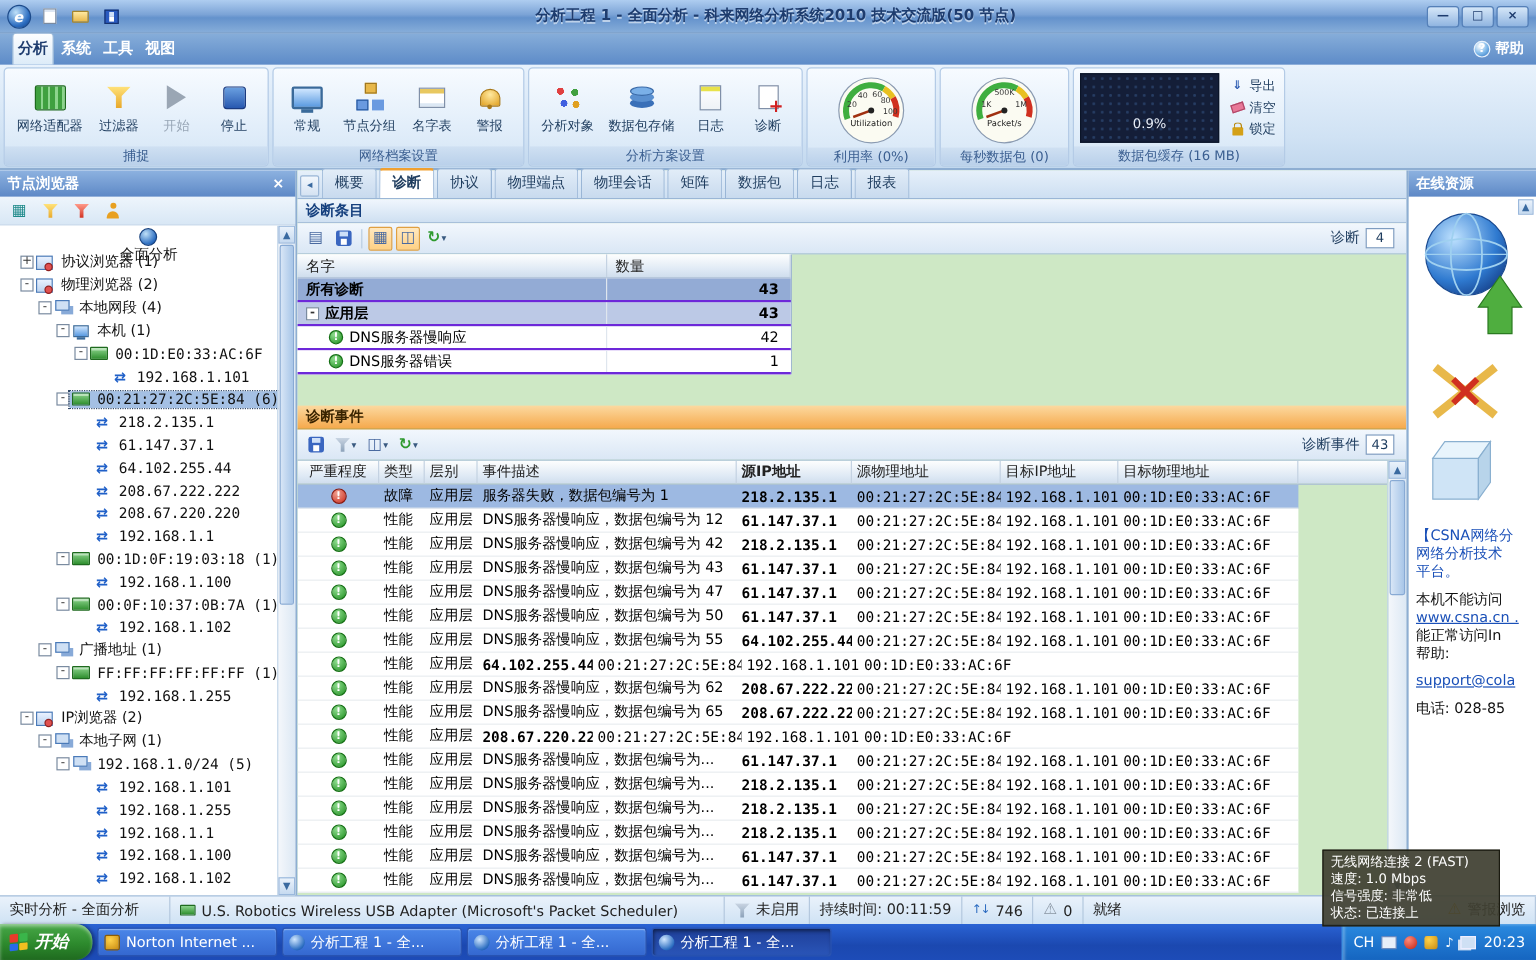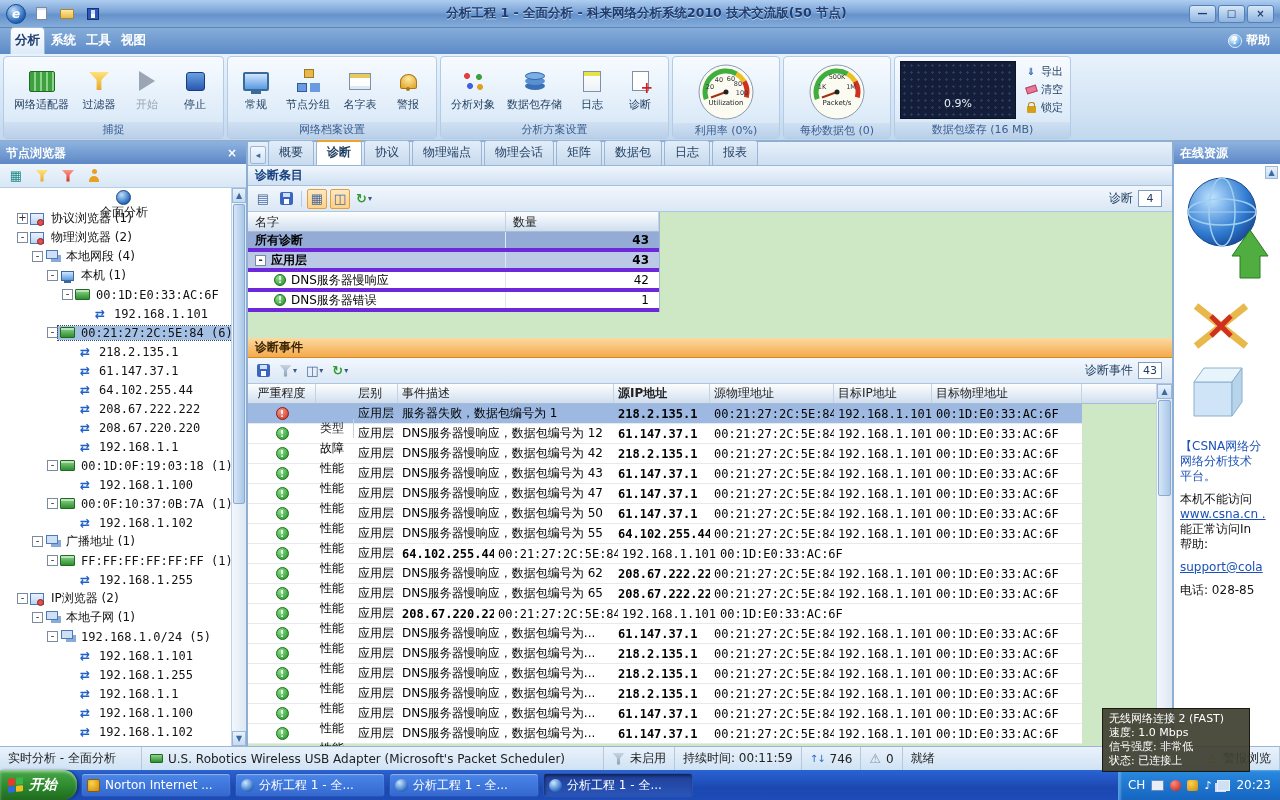--- a/index.html
+++ b/index.html
@@ -119,38 +119,38 @@
 .tsep{width:1px;height:16px;background:#b8cce0;margin:0 2px;}
 .counter{margin-left:auto;display:flex;align-items:center;gap:5px;color:#1e3c5e;padding-right:5px;}
 .cbox{min-width:24px;height:17px;background:#fff;border:1px solid #7e9cc0;text-align:center;line-height:15px;font-size:11px;padding:0 4px;}
 
 
 .diag-area{display:flex;flex:none;}
 .diag-table{width:412px;background:#fff;border-right:1px solid #a0b8d0;}
 .dhead{display:flex;height:20px;background:linear-gradient(#fdfefe,#dde8f4 70%,#cfdded);border-bottom:1px solid #a8bcd4;}
 .dh{padding:2px 7px;color:#222;border-right:1px solid #c4d2e2;}
 .dh1{width:258px;}.dh2{flex:1;}
-.drow{display:flex;height:20px;border-bottom:4px solid #6d28d9;align-items:center;background:#fff;}
+.drow{display:flex;height:20px;border-bottom:2px solid #6d28d9;align-items:center;background:#fff;}
 .drow.total{background:#93abd5;}
 .drow.layer{background:#bcc9e6;}
 .drow.total .dc1,.drow.total .dc2,.drow.layer .dc1,.drow.layer .dc2{font-weight:bold;}
 .dc1{width:258px;display:flex;align-items:center;padding-left:7px;gap:5px;border-right:1px solid #dfe6ee;height:100%;white-space:nowrap;overflow:hidden;}
 .dc1.ind{padding-left:26px;}
 .dc2{flex:1;text-align:right;padding-right:10px;}
 .info-ic{width:12px;height:12px;border-radius:50%;background:radial-gradient(circle at 35% 30%,#90dd90,#1f8f1f);border:1px solid #157015;color:#fff;font-size:9px;font-weight:bold;text-align:center;line-height:11px;flex:none;}
 .ggap{height:26px;flex:none;}
 
 
 .events-wrap{flex:1;display:flex;min-height:0;}
 .events-main{flex:1;min-width:0;overflow:hidden;}
 .ehead{display:flex;height:20px;background:linear-gradient(#fdfefe,#dde8f4 70%,#cfdded);border-bottom:1px solid #a8bcd4;}
 .ehead .ec{border-right:1px solid #c4d2e2;color:#222;}
 .ec{padding:0 4px;white-space:nowrap;overflow:hidden;display:flex;align-items:center;height:100%;}
 .ec-sev{width:68px;justify-content:center;}
-.ec-type{width:38px;margin-top:35px;}.ec-layer{width:44px;}.ec-desc{width:216px;}
+.ec-type{width:38px;}.ec-layer{width:44px;}.ec-desc{width:216px;}
 .ec-sip{width:96px;font-weight:bold;}.ec-smac{width:124px;}.ec-dip{width:98px;}.ec-dmac{width:150px;}
 .erow{display:flex;height:20px;width:834px;background:#fff;border-bottom:1px solid #e6eaef;}
 .erow.sel{background:#9db9e2;}
 .ball{width:13px;height:13px;border-radius:50%;color:#fff;font-size:9px;font-weight:bold;display:flex;align-items:center;justify-content:center;flex:none;}
 .ball.perf{background:radial-gradient(circle at 35% 30%,#90dd90,#1f8f1f);border:1px solid #157015;}
 .ball.fault{background:radial-gradient(circle at 35% 30%,#f0a090,#cc2a1a);border:1px solid #8a1a10;}
 .esb{width:16px;flex:none;display:flex;flex-direction:column;background:linear-gradient(90deg,#f4f7fb,#dce8f4);border-left:1px solid #c0d4e8;}
 .esb .sb-thumb{height:96px;}
 .esb .sb-fill{flex:1;}
 

